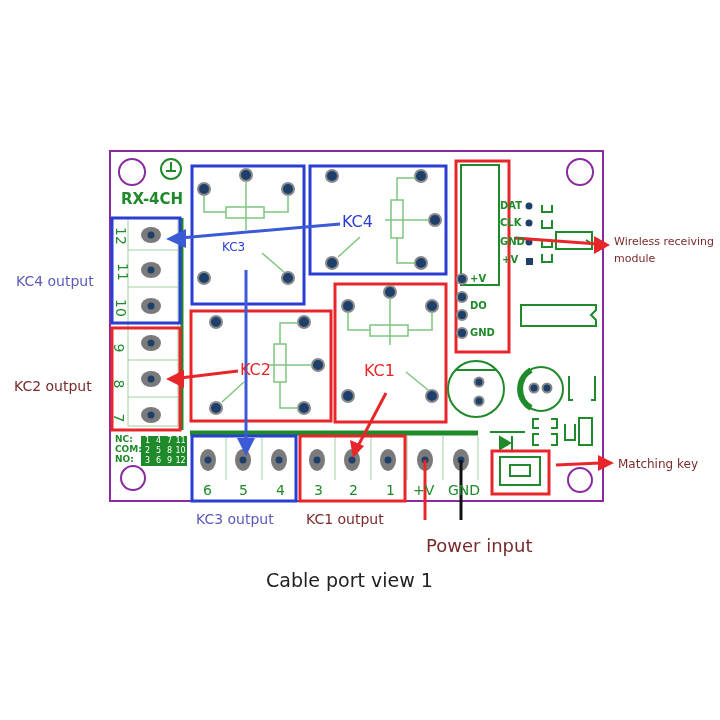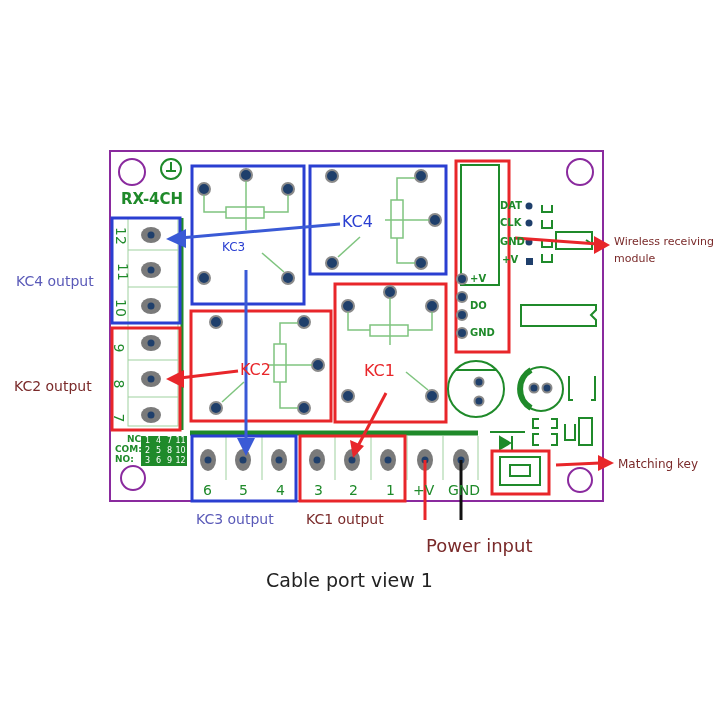--- a/index.html
+++ b/index.html
@@ -247,21 +247,21 @@
 
 <div class="lbl" style="left:203px;top:482px;font-size:14px;color:#1f8a2a;">6</div>
 <div class="lbl" style="left:239px;top:482px;font-size:14px;color:#1f8a2a;">5</div>
 <div class="lbl" style="left:276px;top:482px;font-size:14px;color:#1f8a2a;">4</div>
 <div class="lbl" style="left:314px;top:482px;font-size:14px;color:#1f8a2a;">3</div>
 <div class="lbl" style="left:349px;top:482px;font-size:14px;color:#1f8a2a;">2</div>
 <div class="lbl" style="left:386px;top:482px;font-size:14px;color:#1f8a2a;">1</div>
 <div class="lbl" style="left:413px;top:482px;font-size:14px;color:#1f8a2a;">+V</div>
 <div class="lbl" style="left:448px;top:482px;font-size:14px;color:#1f8a2a;">GND</div>
 
-<div class="lbl" style="left:115px;top:434px;font-size:9px;color:#1f8a2a;font-weight:bold;margin-left:12px;">NC:</div>
+<div class="lbl" style="left:115px;top:434px;font-size:9px;color:#1f8a2a;font-weight:bold;">NC:</div>
 <div class="lbl" style="left:115px;top:444px;font-size:9px;color:#1f8a2a;font-weight:bold;">COM:</div>
 <div class="lbl" style="left:115px;top:454px;font-size:9px;color:#1f8a2a;font-weight:bold;">NO:</div>
 <div style="position:absolute;left:142px;top:436px;width:45px;display:grid;grid-template-columns:repeat(4,11px);gap:0;font-size:8px;color:#ffffff;font-family:'DejaVu Sans',sans-serif;text-align:center;line-height:10px;">
   <span>1</span>
     <span>4</span>
     <span>7</span>
     <span>11</span>
   <span>2</span>
     <span>5</span>
     <span>8</span>

